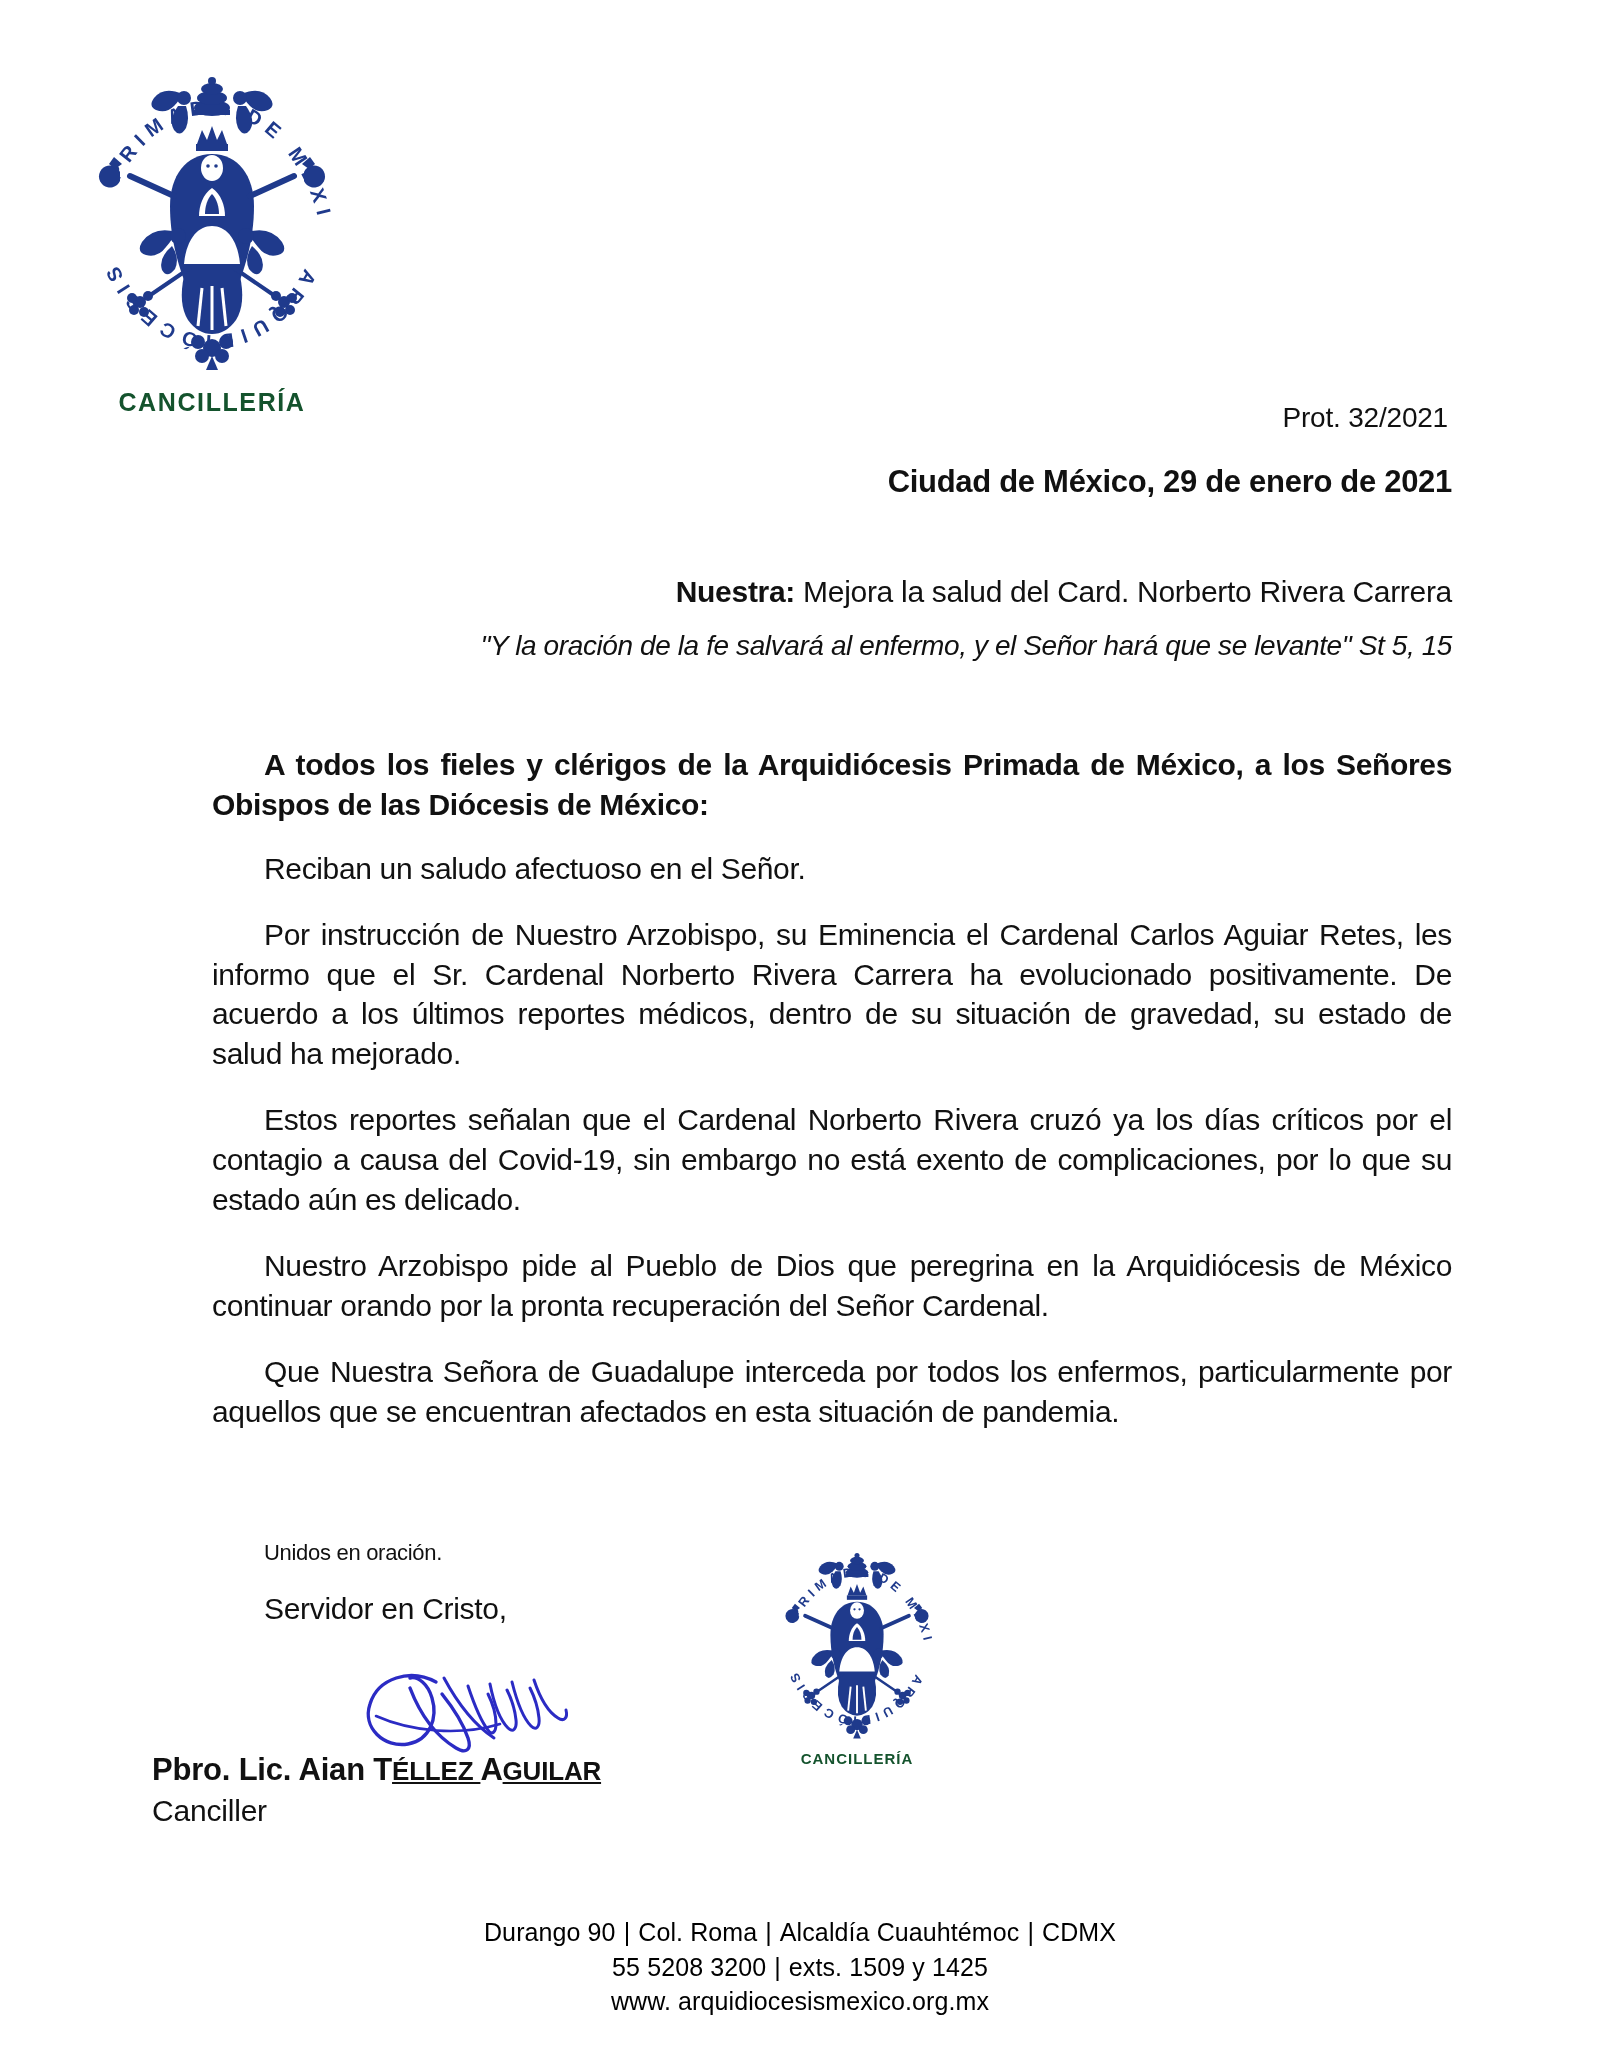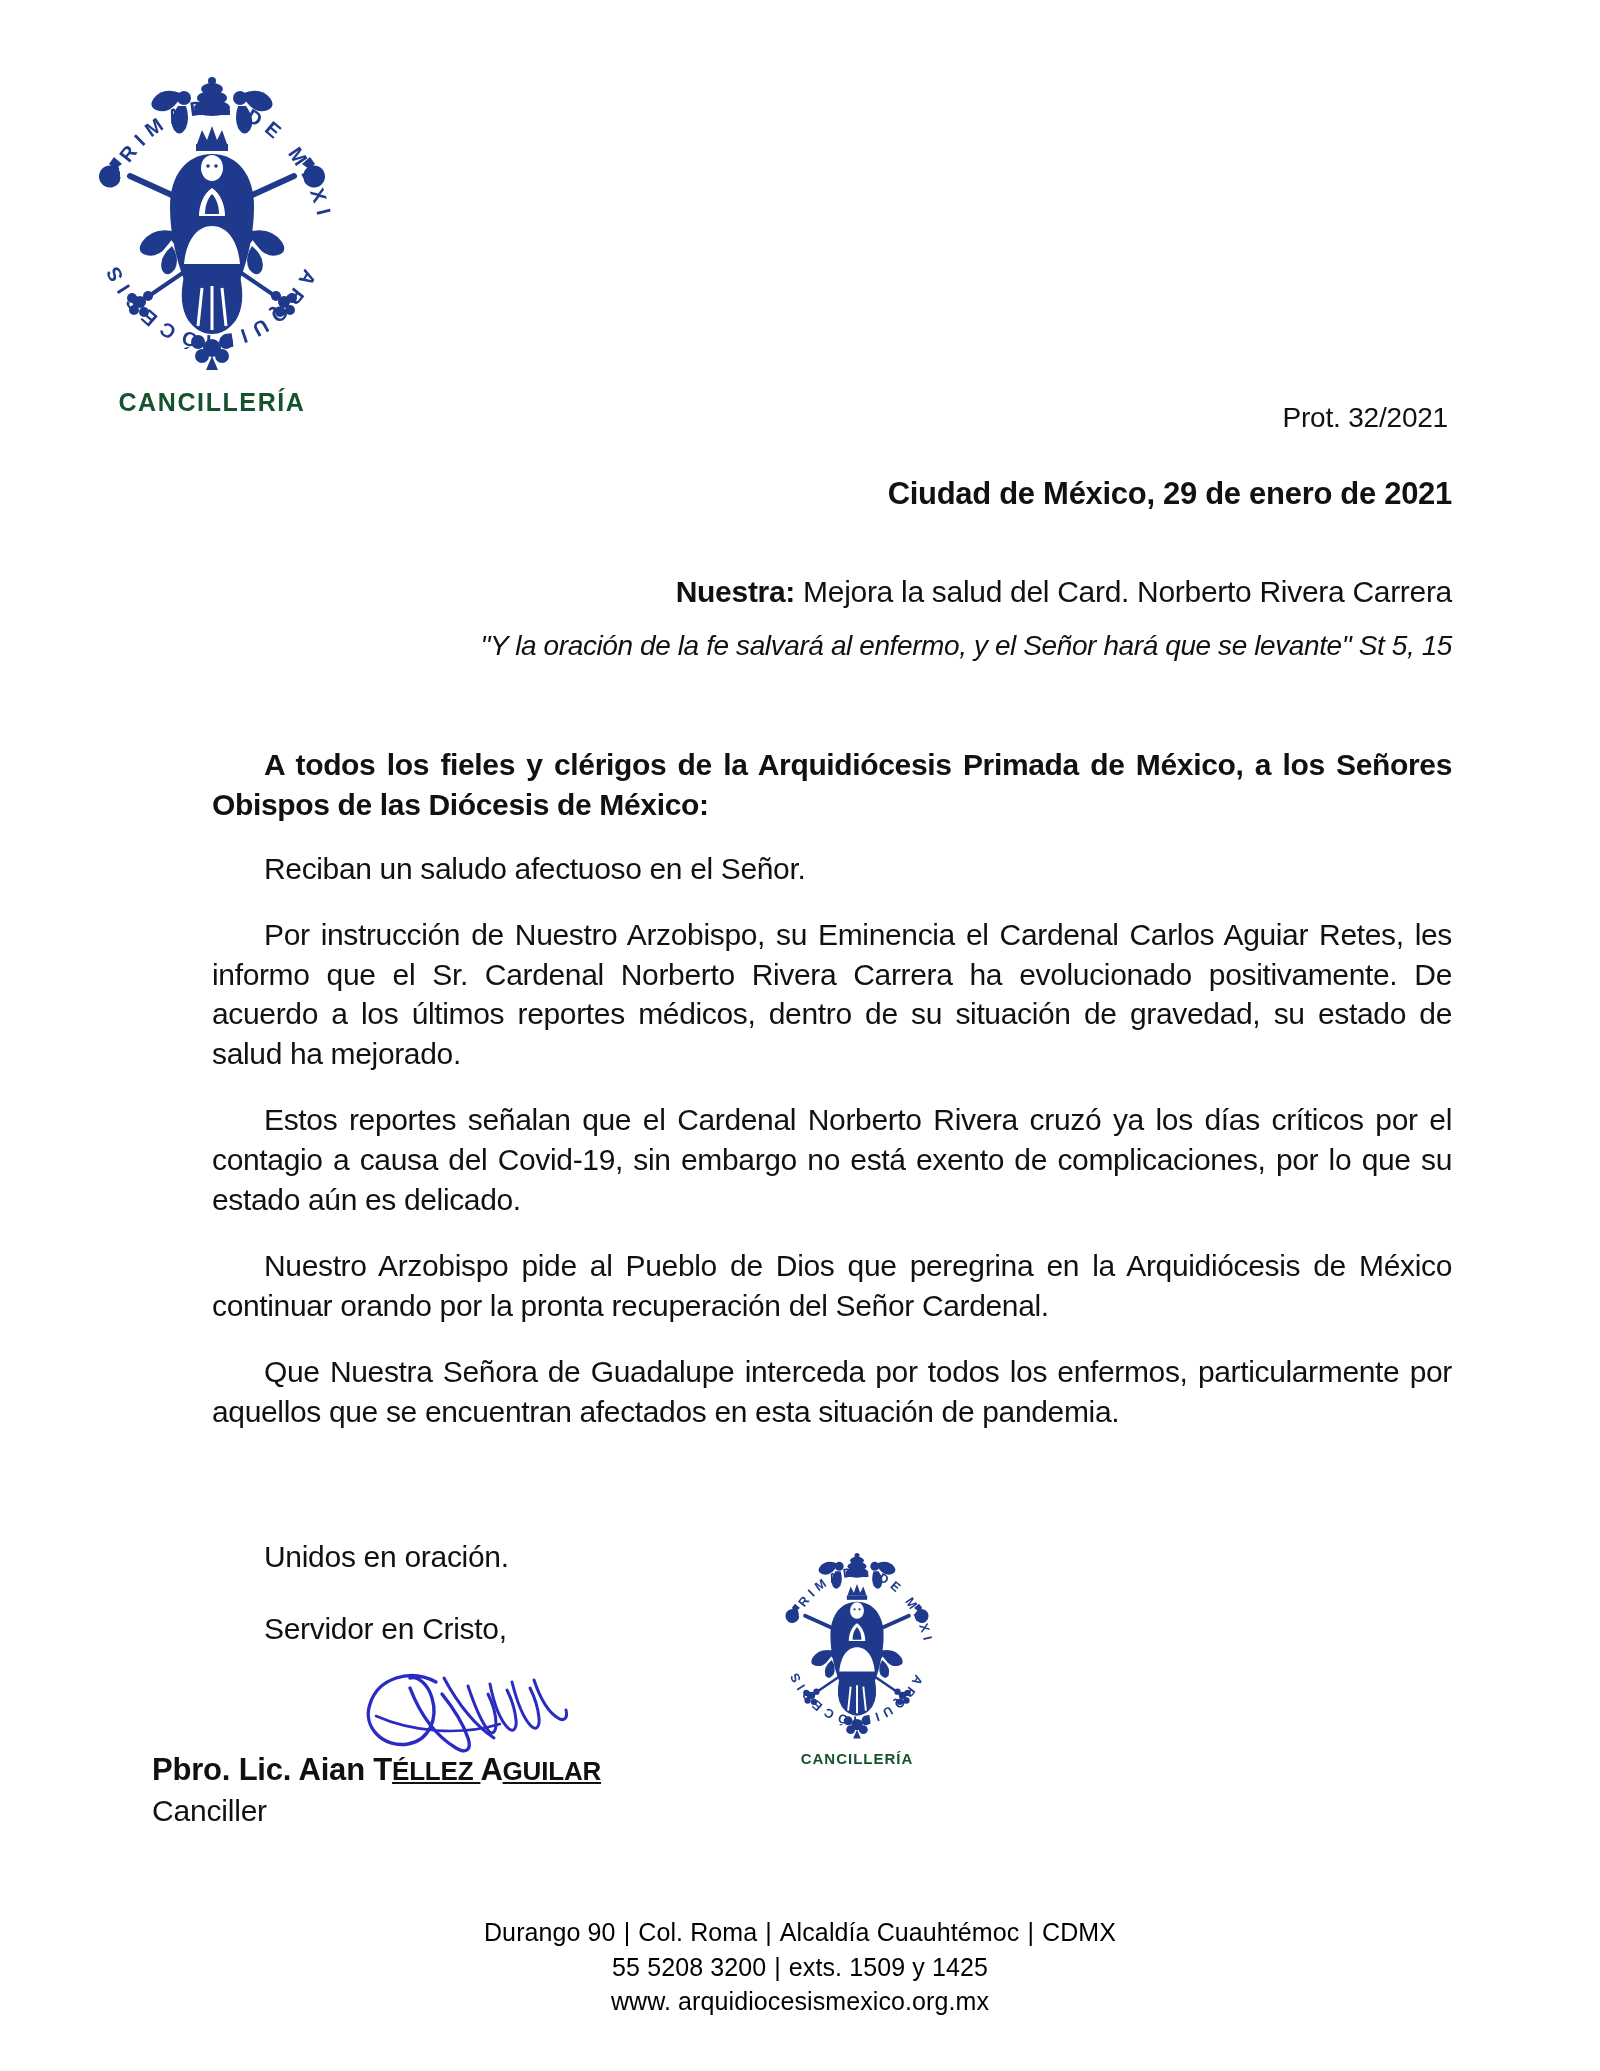--- a/index.html
+++ b/index.html
@@ -37,21 +37,21 @@
     position: absolute;
     right: 152px;
     top: 402px;
     font-size: 28px;
     letter-spacing: -0.2px;
     white-space: nowrap;
   }
   .city-date {
     position: absolute;
     left: 0; right: 148px;
-    top: 476px;
+    top: 464px;
     text-align: right;
     font-size: 31px;
     font-weight: bold;
     letter-spacing: -0.3px;
     padding-left: 37px;
   }
   .asunto {
     position: absolute;
     left: 0; right: 148px;
     top: 575px;
@@ -93,24 +93,24 @@
   .body-block p:last-child { margin-bottom: 8px; }
 
   
   .signoff {
     position: absolute;
     left: 212px;
     top: 1540px;
     width: 620px;
   }
   .signoff .line1 {
-    font-size: 30px;
+    font-size: 22px;
     text-indent: 52px;
     letter-spacing: -0.3px;
-    margin-bottom: 38px;
+    margin-bottom: 26px;
   }
   .signoff .line2 {
     font-size: 30px;
     font-weight: normal;
     text-indent: 52px;
     letter-spacing: -0.3px;
   }
 
   
   .signature {

